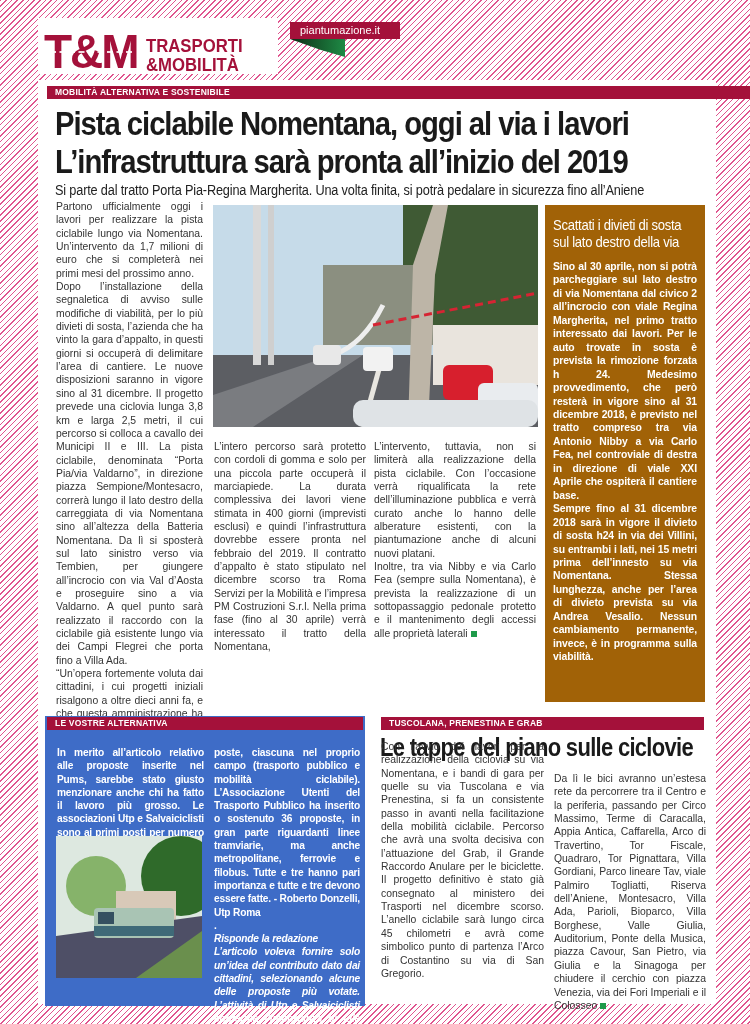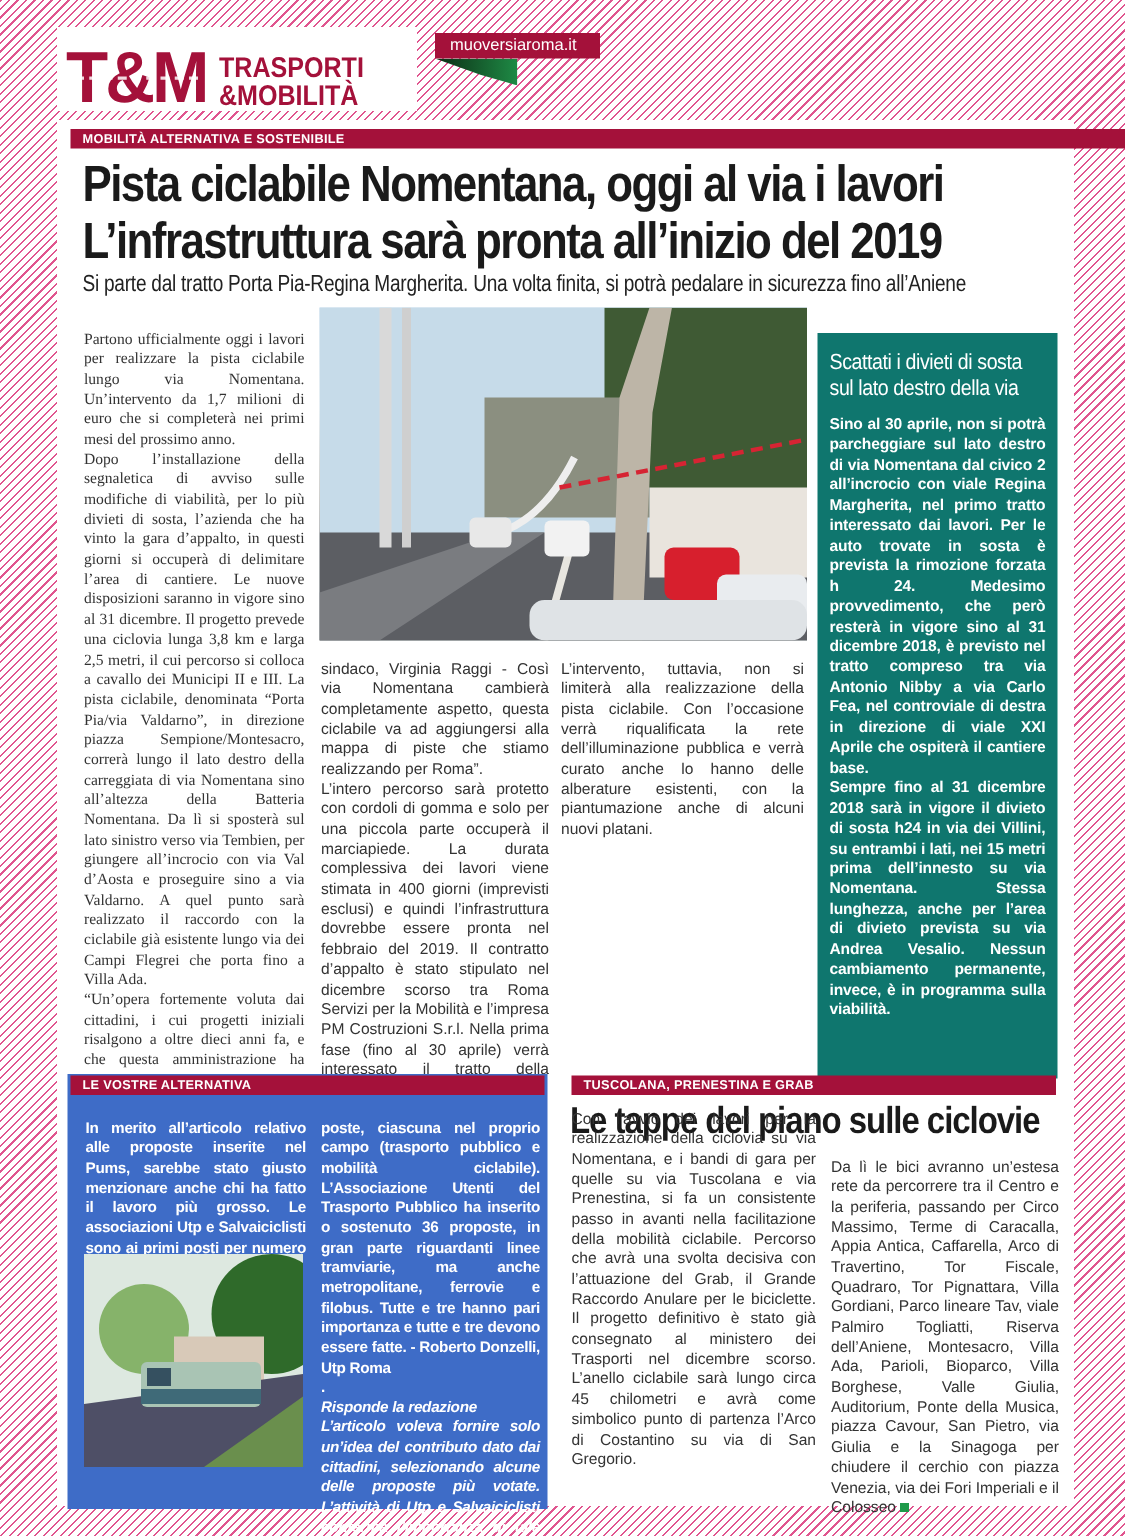--- a/index.html
+++ b/index.html
@@ -60,22 +60,22 @@
   .col p { text-indent: 0; }
   .photo1 {
     position: absolute; left: 213px; top: 205px; width: 325px; height: 222px; overflow: hidden;
     background: linear-gradient(180deg, #b9d3e6 0%, #d8e3ea 30%, #a8a39a 55%, #6f6f72 70%, #4f5053 100%);
   }
   .photo2 {
     position: absolute; left: 56px; top: 836px; width: 146px; height: 142px; overflow: hidden;
     background: linear-gradient(180deg, #e4eee6 0%, #cfe0cc 35%, #6f9a5e 55%, #535468 70%, #5d8a4b 100%);
   }
   .sidebar {
-    position: absolute; left: 545px; top: 205px; width: 160px; height: 497px; background: #0f766e;
-    color: #fff; padding: 8px 8px; margin-top: 17px;
+    position: absolute; left: 545px; top: 205px; width: 160px; height: 497px; background: #a16207;
+    color: #fff; padding: 8px 8px;
   }
   .sidebar-title {
     font-size: 14.5px; line-height: 17px; font-weight: 400; margin-bottom: 9px; letter-spacing: -0.3px;
     transform: scaleX(0.9); transform-origin: left; white-space: nowrap; margin-top: 4px;
   }
   .sidebar-body {
     font-size: 10.4px; line-height: 13.45px; font-weight: 700; text-align: justify; letter-spacing: -0.1px;
   }
   .blue-box {
     position: absolute; left: 45px; top: 716px; width: 320px; height: 290px; background: #3e6cc7;
@@ -95,34 +95,34 @@
 </head>
 <body>
 
 <div class="logo-box">
   <span class="logo-mark">T&amp;M</span>
   <div class="logo-text">
     <div>TRASPORTI</div>
     <div>&amp;MOBILITÀ</div>
   </div>
 </div>
-<div class="site-tag">muoversiaroma.it</div>
+<div class="site-tag">piantumazione.it</div>
 <div class="site-ribbon"></div>
 
 <div class="page"></div>
 
 <div class="cat-bar" style="left:47px; top:86px; width:748px;">MOBILITÀ ALTERNATIVA E SOSTENIBILE</div>
 
 <div class="headline">
   <div>Pista ciclabile Nomentana, oggi al via i lavori</div>
   <div>L’infrastruttura sarà pronta all’inizio del 2019</div>
 </div>
 <div class="subhead">Si parte dal tratto Porta Pia-Regina Margherita. Una volta finita, si potrà pedalare in sicurezza fino all’Aniene</div>
 
-<div class="col" style="left:56px; top:220px; width:147px;font-family:Liberation Serif, serif;">
+<div class="col" style="left:56px; top:200px; width:147px;">
   <p>Partono ufficialmente oggi i lavori per realizzare la pista ciclabile lungo via Nomentana. Un’intervento da 1,7 milioni di euro che si completerà nei primi mesi del prossimo anno.</p>
   <p>Dopo l’installazione della segnaletica di avviso sulle modifiche di viabilità, per lo più divieti di sosta, l’azienda che ha vinto la gara d’appalto, in questi giorni si occuperà di delimitare l’area di cantiere. Le nuove disposizioni saranno in vigore sino al 31 dicembre. Il progetto prevede una ciclovia lunga 3,8 km e larga 2,5 metri, il cui percorso si colloca a cavallo dei Municipi II e III. La pista ciclabile, denominata “Porta Pia/via Valdarno”, in direzione piazza Sempione/Montesacro, correrà lungo il lato destro della carreggiata di via Nomentana sino all’altezza della Batteria Nomentana. Da lì si sposterà sul lato sinistro verso via Tembien, per giungere all’incrocio con via Val d’Aosta e proseguire sino a via Valdarno. A quel punto sarà realizzato il raccordo con la ciclabile già esistente lungo via dei Campi Flegrei che porta fino a Villa Ada.</p>
   <p>“Un’opera fortemente voluta dai cittadini, i cui progetti iniziali risalgono a oltre dieci anni fa, e che questa amministrazione ha ripreso in mano con una programmazione puntuale - ha detto il</p>
 </div>
 
 <div class="photo1">
   <svg width="325" height="222" viewBox="0 0 325 222">
     <rect x="0" y="0" width="325" height="222" fill="#c6dbe9"></rect>
     <polygon points="0,150 325,150 325,222 0,222" fill="#5c5e63"></polygon>
     <polygon points="0,190 120,150 150,150 40,222 0,222" fill="#7a7c80"></polygon>
@@ -137,26 +137,26 @@
     <line x1="160" y1="120" x2="325" y2="88" stroke="#d62433" stroke-width="3" stroke-dasharray="8 5"></line>
     <rect x="100" y="140" width="28" height="20" rx="4" fill="#e8e8e8"></rect>
     <rect x="150" y="142" width="30" height="24" rx="4" fill="#f2f2f2"></rect>
     <rect x="230" y="160" width="50" height="35" rx="6" fill="#d71f2d"></rect>
     <rect x="265" y="178" width="60" height="35" rx="6" fill="#e9ecef"></rect>
     <rect x="140" y="195" width="185" height="27" rx="10" fill="#dfe3e6"></rect>
   </svg>
 </div>
 
 <div class="col" style="left:214px; top:440px; width:152px;">
-  <p>sindaco, Virginia Raggi - Così via Nomentana cambierà completamente aspetto, questa ciclabile va ad aggiungersi alla mappa di piste che stiamo realizzando per Roma”.</p>
   <p>L’intero percorso sarà protetto con cordoli di gomma e solo per una piccola parte occuperà il marciapiede. La durata complessiva dei lavori viene stimata in 400 giorni (imprevisti esclusi) e quindi l’infrastruttura dovrebbe essere pronta nel febbraio del 2019. Il contratto d’appalto è stato stipulato nel dicembre scorso tra Roma Servizi per la Mobilità e l’impresa PM Costruzioni S.r.l. Nella prima fase (fino al 30 aprile) verrà interessato il tratto della Nomentana,</p>
 </div>
 
 <div class="col" style="left:374px; top:440px; width:162px;">
   <p>L’intervento, tuttavia, non si limiterà alla realizzazione della pista ciclabile. Con l’occasione verrà riqualificata la rete dell’illuminazione pubblica e verrà curato anche lo hanno delle alberature esistenti, con la piantumazione anche di alcuni nuovi platani.</p>
+  <p><span>Inoltre, tra via Nibby e via Carlo Fea (sempre sulla Nomentana), è prevista la realizzazione di un sottopassaggio pedonale protetto e il mantenimento degli accessi alle proprietà laterali</span><span class="end-mark"></span></p>
 </div>
 
 <div class="sidebar">
   <div class="sidebar-title">
     <div>Scattati i divieti di sosta</div>
     <div>sul lato destro della via</div>
   </div>
   <div class="sidebar-body">
     <p>Sino al 30 aprile, non si potrà parcheggiare sul lato destro di via Nomentana dal civico 2 all’incrocio con viale Regina Margherita, nel primo tratto interessato dai lavori. Per le auto trovate in sosta è prevista la rimozione forzata h 24. Medesimo provvedimento, che però resterà in vigore sino al 31 dicembre 2018, è previsto nel tratto compreso tra via Antonio Nibby a via Carlo Fea, nel controviale di destra in direzione di viale XXI Aprile che ospiterà il cantiere base.</p>
     <p>Sempre fino al 31 dicembre 2018 sarà in vigore il divieto di sosta h24 in via dei Villini, su entrambi i lati, nei 15 metri prima dell’innesto su via Nomentana. Stessa lunghezza, anche per l’area di divieto prevista su via Andrea Vesalio. Nessun cambiamento permanente, invece, è in programma sulla viabilità.</p>

